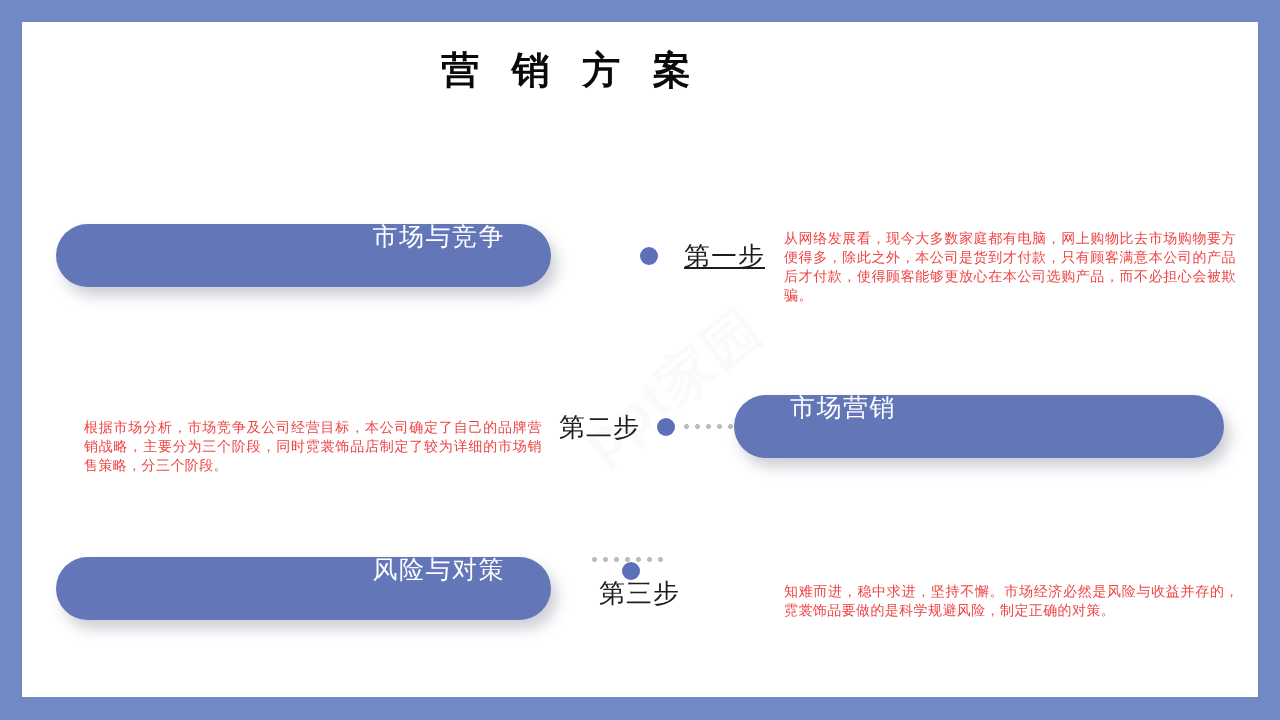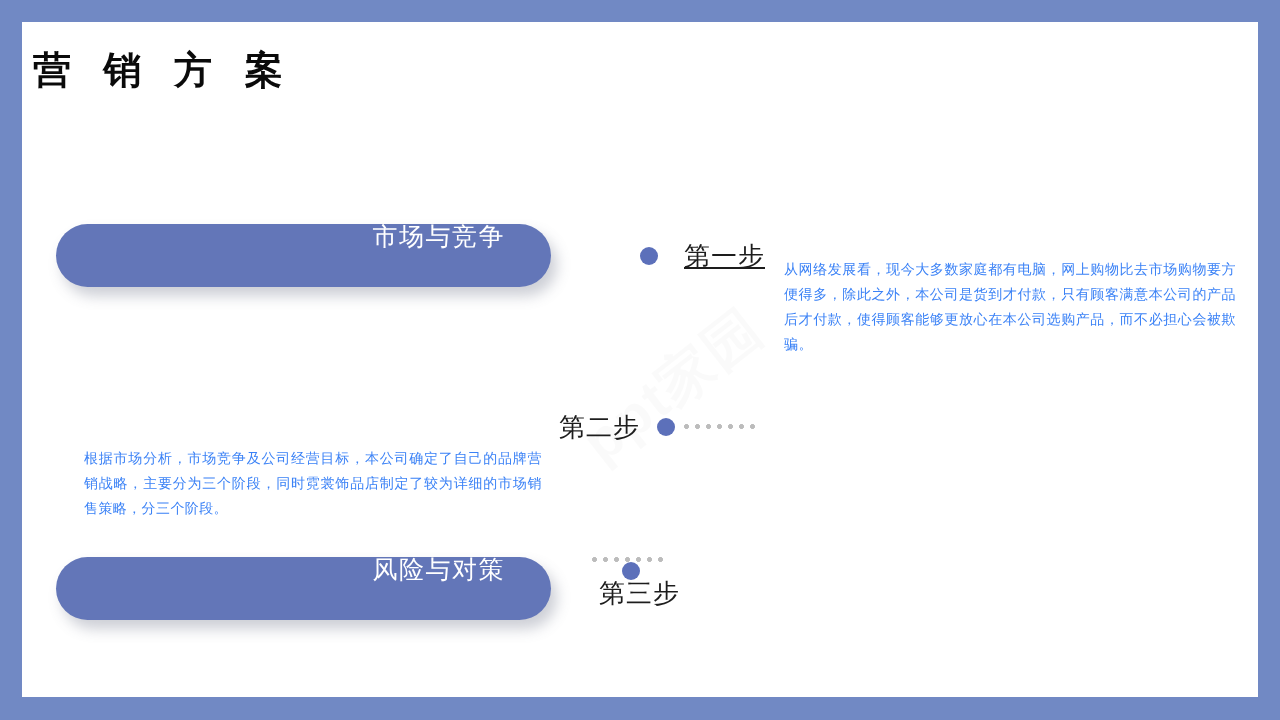--- a/index.html
+++ b/index.html
@@ -31,21 +31,21 @@
     background: #ffffff;
     overflow: hidden;
   }
 
   
   .title {
     position: absolute;
     left: 0;
     top: 24px;
     width: 1088px;
-    text-align: left;
+    text-align: center;
     font-size: 38px;
     font-weight: bold;
     color: #0a0a0a;
     letter-spacing: 11px;
     text-indent: 11px;
     line-height: 1.3;
     white-space: nowrap;
   }
 
   
@@ -145,25 +145,24 @@
     background-repeat: repeat-x;
     background-position: 0 50%;
   }
   .dotline-2 { width: 79px; margin-left: 6px; }
   .dotline-3 { width: 79px; margin-right: 6px; }
 
   
   .para {
     position: absolute;
     font-size: 14px;
-    line-height: 25px;
-    color: #3b82f6;
+    line-height: 19px;
+    color: #ef4444;
     letter-spacing: 0.4px;
     text-align: justify;
-    margin-top: 28px;
   }
   .para-1 {
     left: 762px;
     top: 207px;
     width: 452px;
   }
   .para-2 {
     left: 62px;
     top: 396px;
     width: 458px;
@@ -194,28 +193,32 @@
       </div>
     </div>
     <div class="para para-1">从网络发展看，现今大多数家庭都有电脑，网上购物比去市场购物要方便得多，除此之外，本公司是货到才付款，只有顾客满意本公司的产品后才付款，使得顾客能够更放心在本公司选购产品，而不必担心会被欺骗。</div>
 
     <div class="row row-2">
       <div class="step step-2">
         <span class="step-label">第二步</span>
         <span class="dot"></span>
         <span class="dotline dotline-2"></span>
       </div>
+      <div class="pill pill-right">
+        <span class="pill-label">市场营销</span>
+      </div>
     </div>
     <div class="para para-2">根据市场分析，市场竞争及公司经营目标，本公司确定了自己的品牌营销战略，主要分为三个阶段，同时霓裳饰品店制定了较为详细的市场销售策略，分三个阶段。</div>
 
     <div class="row row-3">
       <div class="pill pill-left">
         <span class="pill-label">风险与对策</span>
       </div>
       <div class="step step-3">
         <span class="dotline dotline-3"></span>
         <span class="dot"></span>
         <span class="step-label">第三步</span>
       </div>
     </div>
+    <div class="para para-3">知难而进，稳中求进，坚持不懈。市场经济必然是风险与收益并存的，霓裳饰品要做的是科学规避风险，制定正确的对策。</div>
 
   </div>
 </div>
 
 </body></html>

